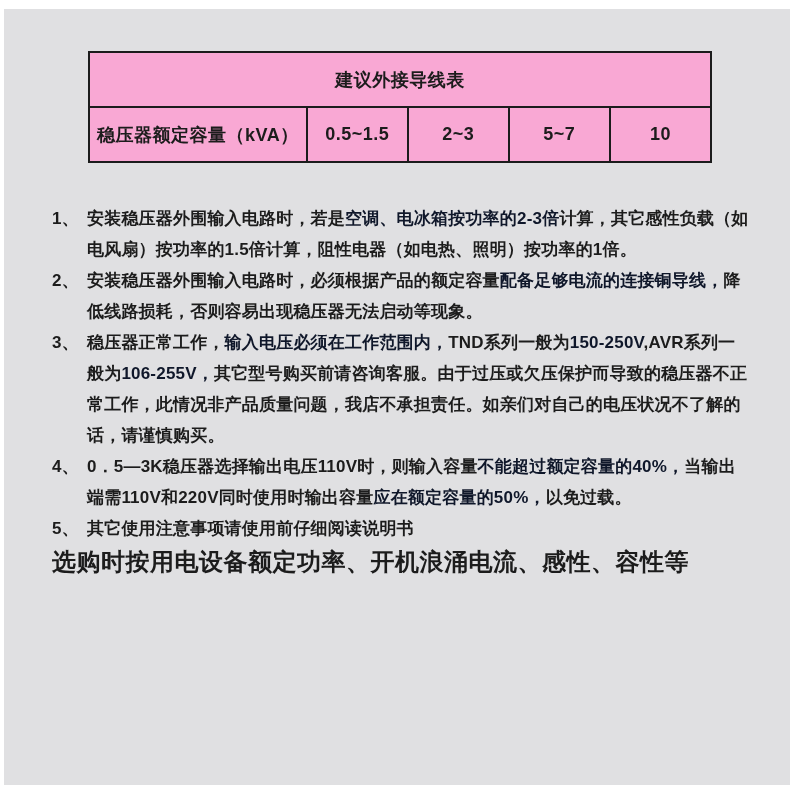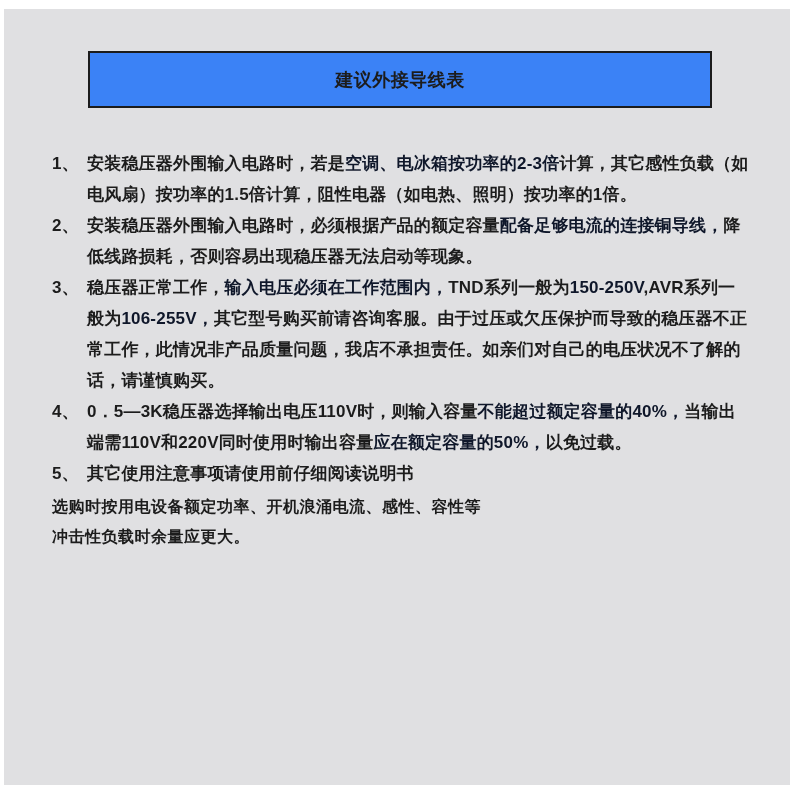--- a/index.html
+++ b/index.html
@@ -12,41 +12,41 @@
   .panel{
     position:absolute;left:4px;top:9px;right:0;bottom:5px;
     background:#e0e0e2;overflow:hidden;
   }
   .page-title{
     margin:13px 0 0 36px;font-size:18px;line-height:21px;
     font-weight:bold;letter-spacing:0.5px;
   }
   table.wire-table{
     border-collapse:collapse;margin:42px 0 0 84px;width:624px;
-    table-layout:fixed;background:#3b82f6;
+    table-layout:fixed;background:#f9a8d4;
   }
   table.wire-table td{
     border:2px solid #1c1c1c;text-align:center;vertical-align:middle;
     font-size:18px;font-weight:bold;height:53px;padding:0 2px;
     letter-spacing:0.5px;
   }
   .notes{
     margin:40px 38px 0 48px;font-size:17px;line-height:31px;
     letter-spacing:0.2px;
   }
   .note{display:flex;align-items:flex-start;}
   .note-num{flex:0 0 35px;}
   .note-body{flex:1;}
   .red{color:#0f172a;}
   .special-heading{
     margin:4px 0 0 48px;font-size:19px;line-height:30px;color:#e01414;
     letter-spacing:0.5px;
   }
   .special-body{
-    margin:3px 0 0 48px;font-size:16px;line-height:30px;
+    margin:3px 0 0 48px;font-size:24px;line-height:30px;
     letter-spacing:0.5px;
   }
 </style>
 </head>
 <body>
 
 <div class="panel">
 
 
   <table class="wire-table">
@@ -54,20 +54,27 @@
       <col style="width:35%">
       <col style="width:16.25%">
       <col style="width:16.25%">
       <col style="width:16.25%">
       <col style="width:16.25%">
     </colgroup>
     <tbody id="wire-table-body">
       <tr>
         <td colspan="5">建议外接导线表</td>
       </tr>
+    <tr>
+          <td>稳压器额定容量（kVA）</td>
+          <td>0.5~1.5</td>
+          <td>2~3</td>
+          <td>5~7</td>
+          <td>10</td>
+        </tr>
       </tbody>
   </table>
 
   <div class="notes" id="notes">
       <div class="note">
         <span class="note-num">1、</span>
         <div class="note-body"><span>安装稳压器外围输入电路时，若是</span><span class="red">空调、电冰箱按功率的2-3倍</span><span>计算，其它感性负载（如电风扇）按功率的1.5倍计算，阻性电器（如电热、照明）按功率的1倍。</span></div>
       </div>
       <div class="note">
         <span class="note-num">2、</span>
@@ -83,16 +90,15 @@
       </div>
       <div class="note">
         <span class="note-num">5、</span>
         <div class="note-body"><span>其它使用注意事项请使用前仔细阅读说明书</span></div>
       </div>
     </div>
 
 
   <div class="special-body" id="special-body">
       <div>选购时按用电设备额定功率、开机浪涌电流、感性、容性等</div>
-      <div>冲击性负载时余量应更大。</div>
     </div>
 
 </div>
 
 </body></html>

